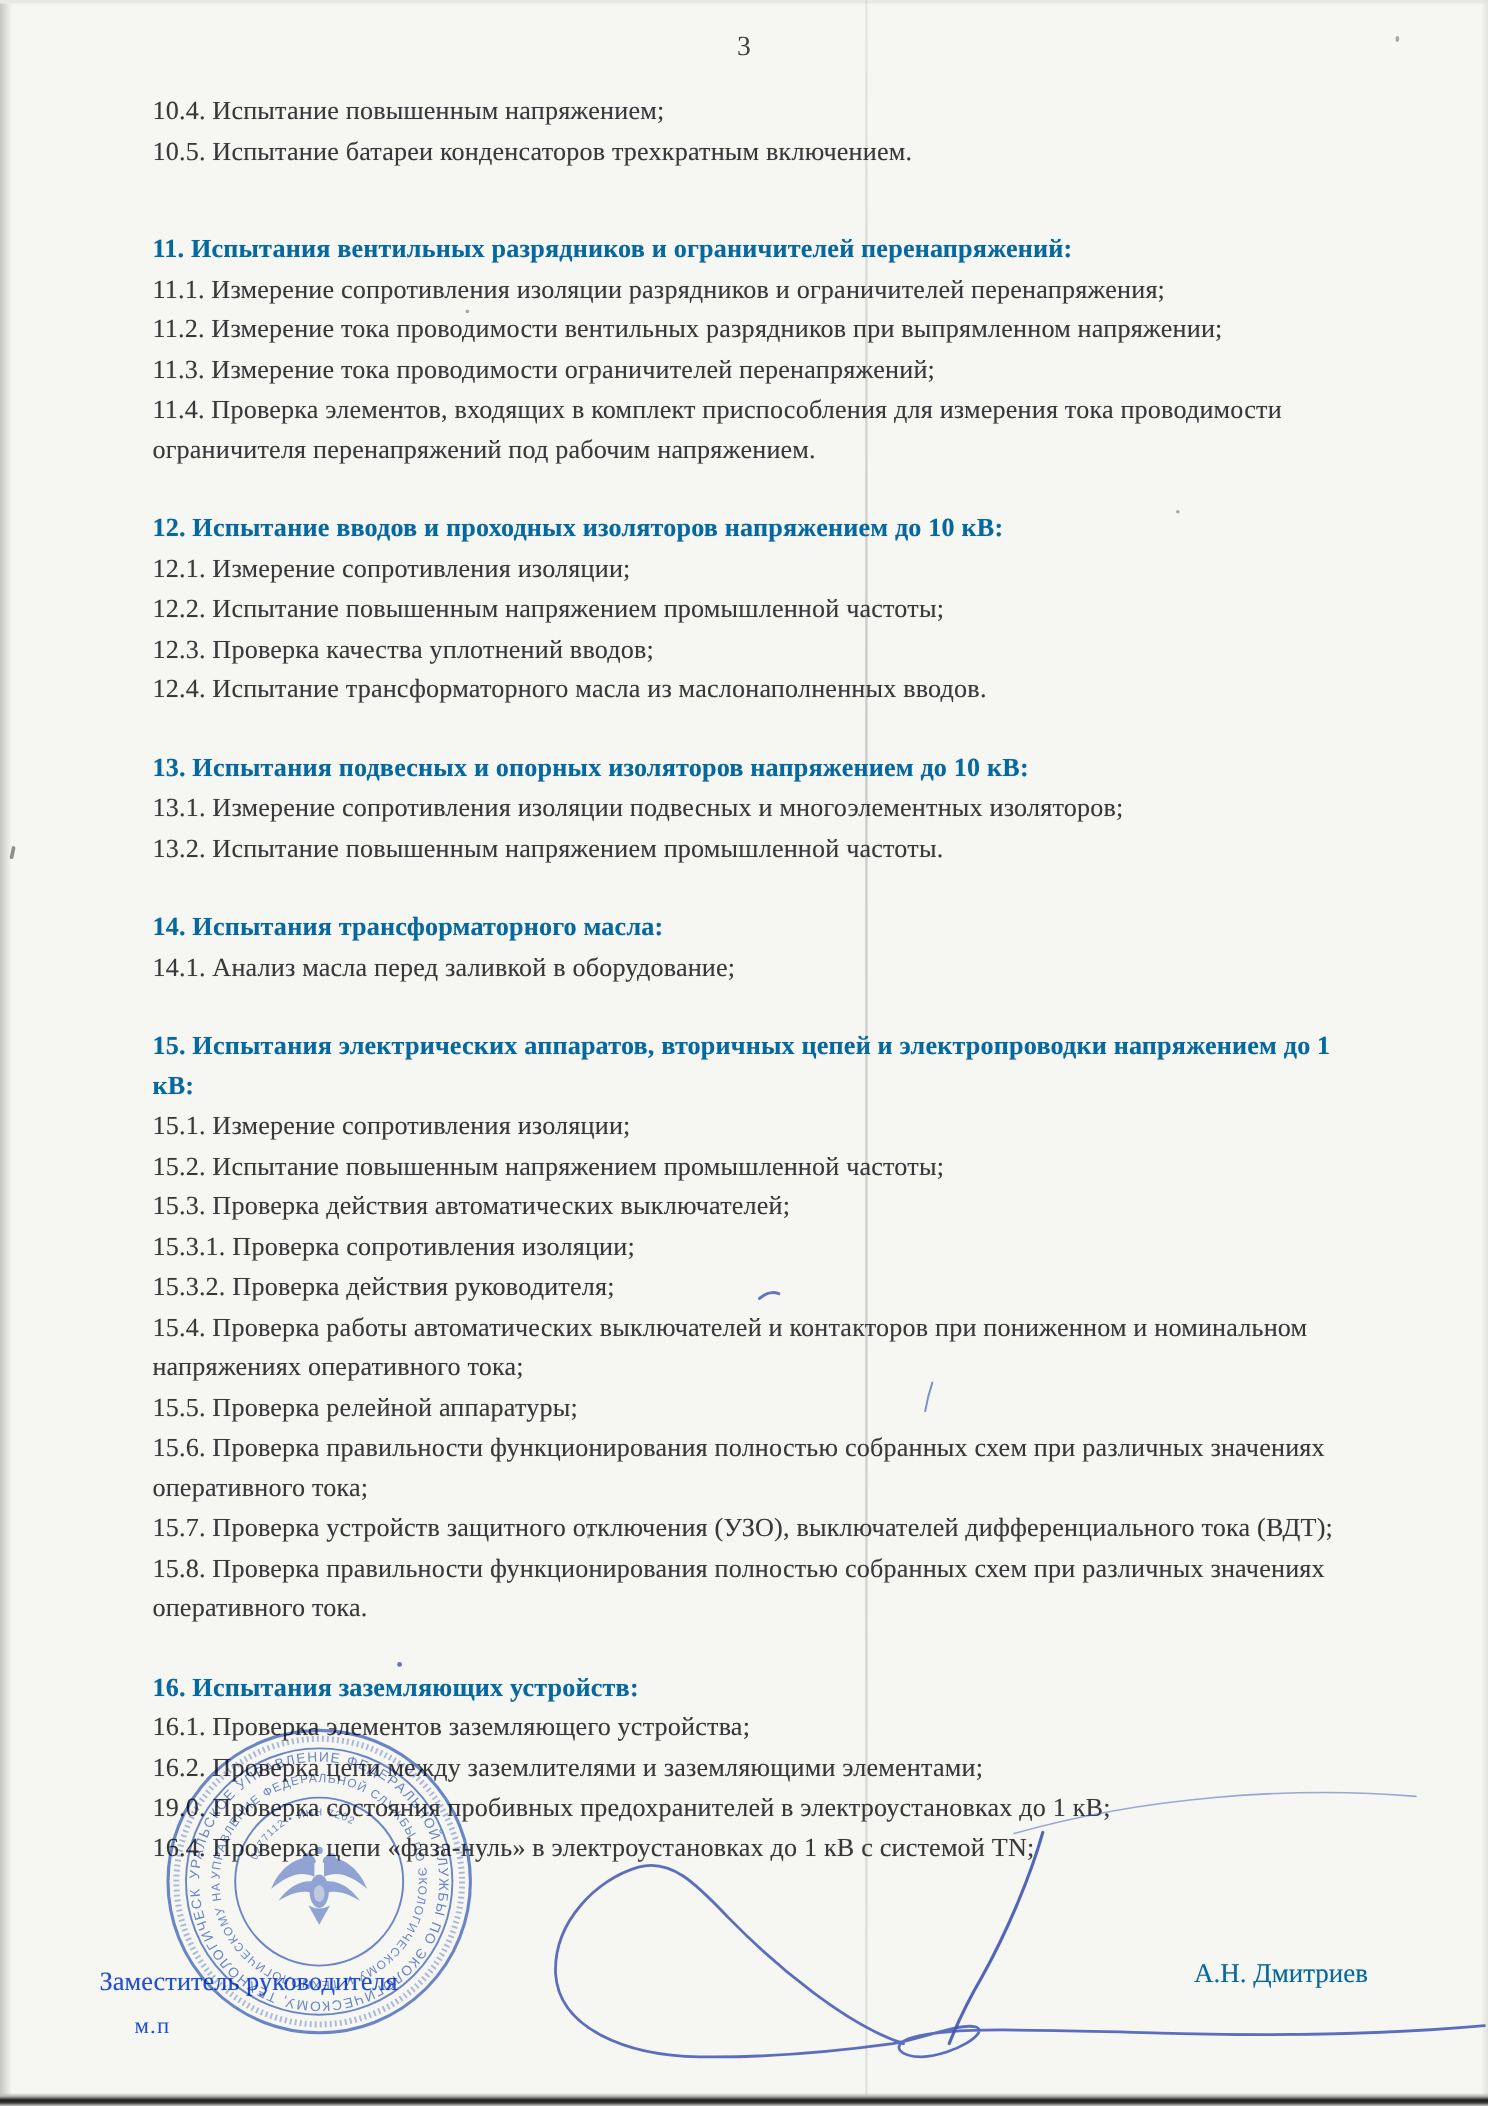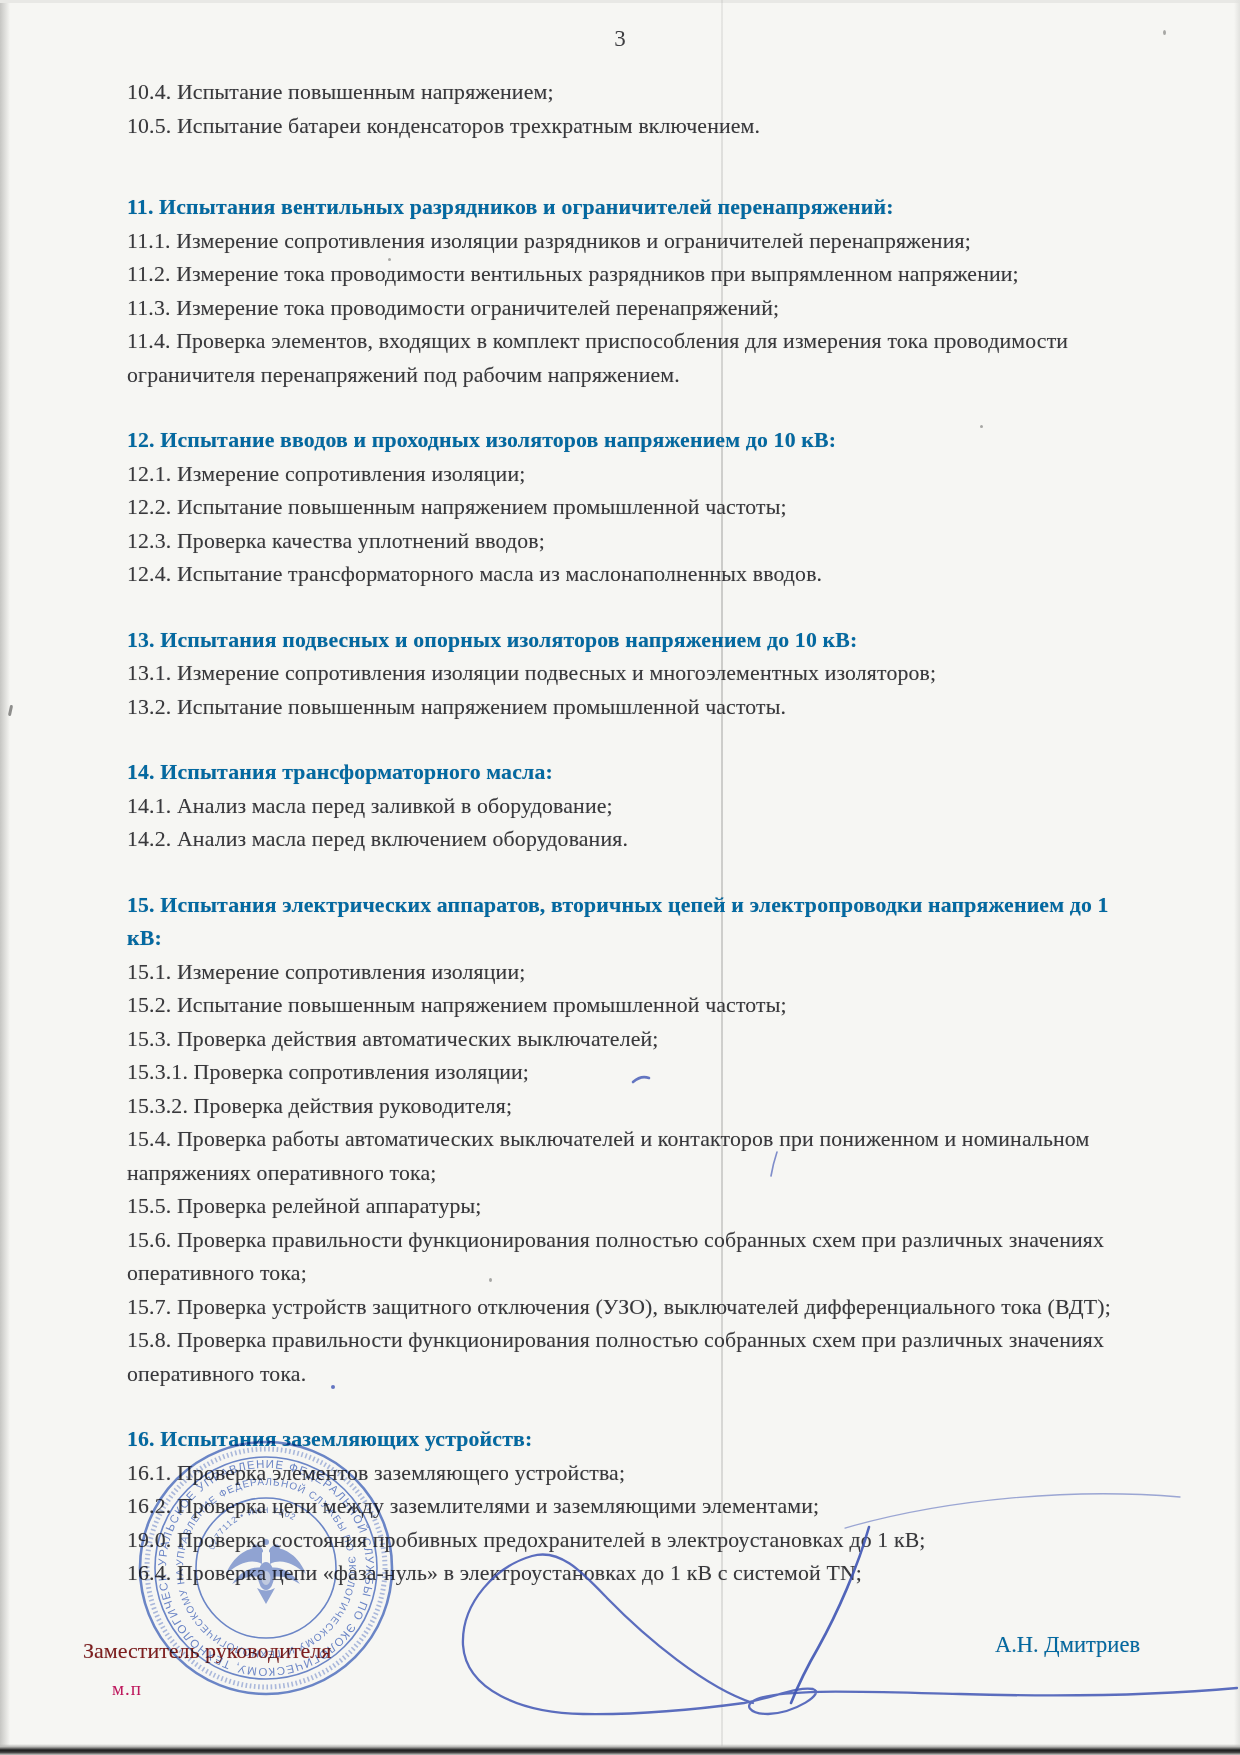--- a/index.html
+++ b/index.html
@@ -32,23 +32,23 @@
   .content { position:absolute; left:127px; top:76px; width:1013px;
              font-size:21.8px; line-height:33.5px; letter-spacing:.15px;
              text-shadow:0 0 .8px rgba(90,90,95,.38); }
   .content p  { margin:0; }
   .content h2 { margin:0; font-size:21.8px; line-height:33.5px; font-weight:700; color:#0369a1; }
   section { margin-top:32px; }
   section:first-of-type { margin-top:0; }
   .sec-11 { margin-top:48px; }
   .sec-16 { }
 
-  .footer-left  { position:absolute; left:83px;  top:1638px; font-size:22px; color:#7f1d1d;
+  .footer-left  { position:absolute; left:83px;  top:1638px; font-size:22px; color:#1d4ed8;
                   text-shadow:0 0 .8px rgba(90,90,95,.38); }
-  .footer-seal  { position:absolute; left:112px; top:1678px; font-size:19px; letter-spacing:1px; color:#be185d; }
+  .footer-seal  { position:absolute; left:112px; top:1678px; font-size:19px; letter-spacing:1px; color:#1d4ed8; }
   .footer-right { position:absolute; left:995px; top:1632px; font-size:22.5px; color:#0369a1;
                   text-shadow:0 0 .8px rgba(90,90,95,.38); }
 
   .ink-overlay { position:absolute; left:0; top:0; width:1240px; height:1755px; pointer-events:none; }
   .stamp-group { mix-blend-mode:multiply; }
 </style>
 </head>
 <body>
 
 <div class="page">
@@ -90,21 +90,20 @@
 
     <section>
       <h2>13. Испытания подвесных и опорных изоляторов напряжением до 10 кВ:</h2>
       <p>13.1. Измерение сопротивления изоляции подвесных и многоэлементных изоляторов;</p>
       <p>13.2. Испытание повышенным напряжением промышленной частоты.</p>
     </section>
 
     <section>
       <h2>14. Испытания трансформаторного масла:</h2>
       <p>14.1. Анализ масла перед заливкой в оборудование;</p>
-      <p>14.2. Анализ масла перед включением оборудования.</p>
     </section>
 
     <section>
       <h2>15. Испытания электрических аппаратов, вторичных цепей и электропроводки напряжением до 1 кВ:</h2>
       <p>15.1. Измерение сопротивления изоляции;</p>
       <p>15.2. Испытание повышенным напряжением промышленной частоты;</p>
       <p>15.3. Проверка действия автоматических выключателей;</p>
       <p>15.3.1. Проверка сопротивления изоляции;</p>
       <p>15.3.2. Проверка действия руководителя;</p>
       <p>15.4. Проверка работы автоматических выключателей и контакторов при пониженном и номинальном напряжениях оперативного тока;</p>

